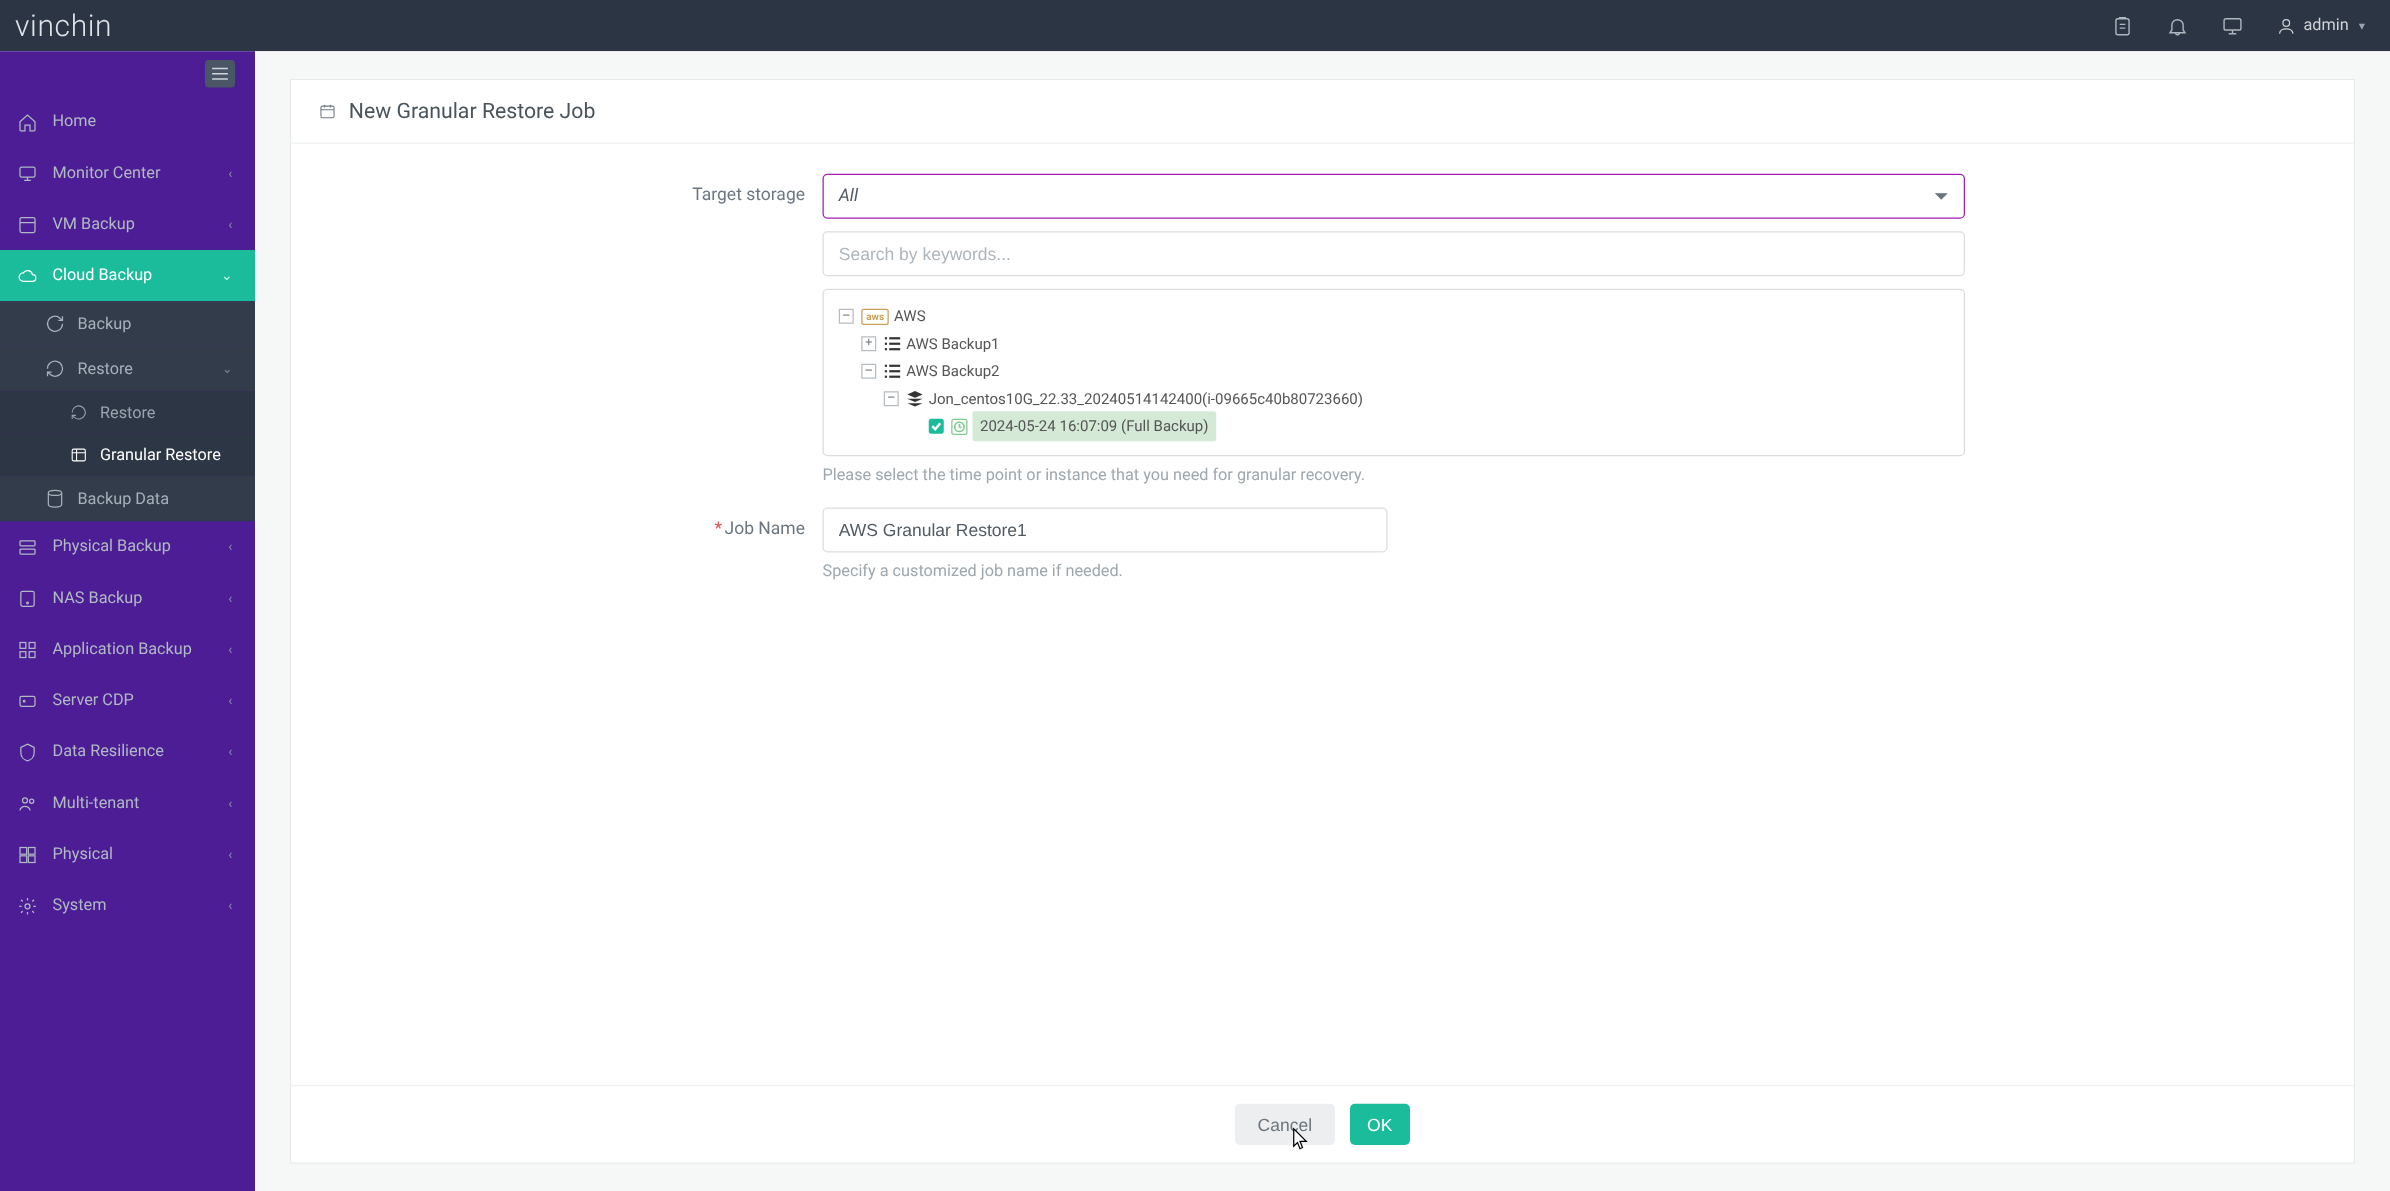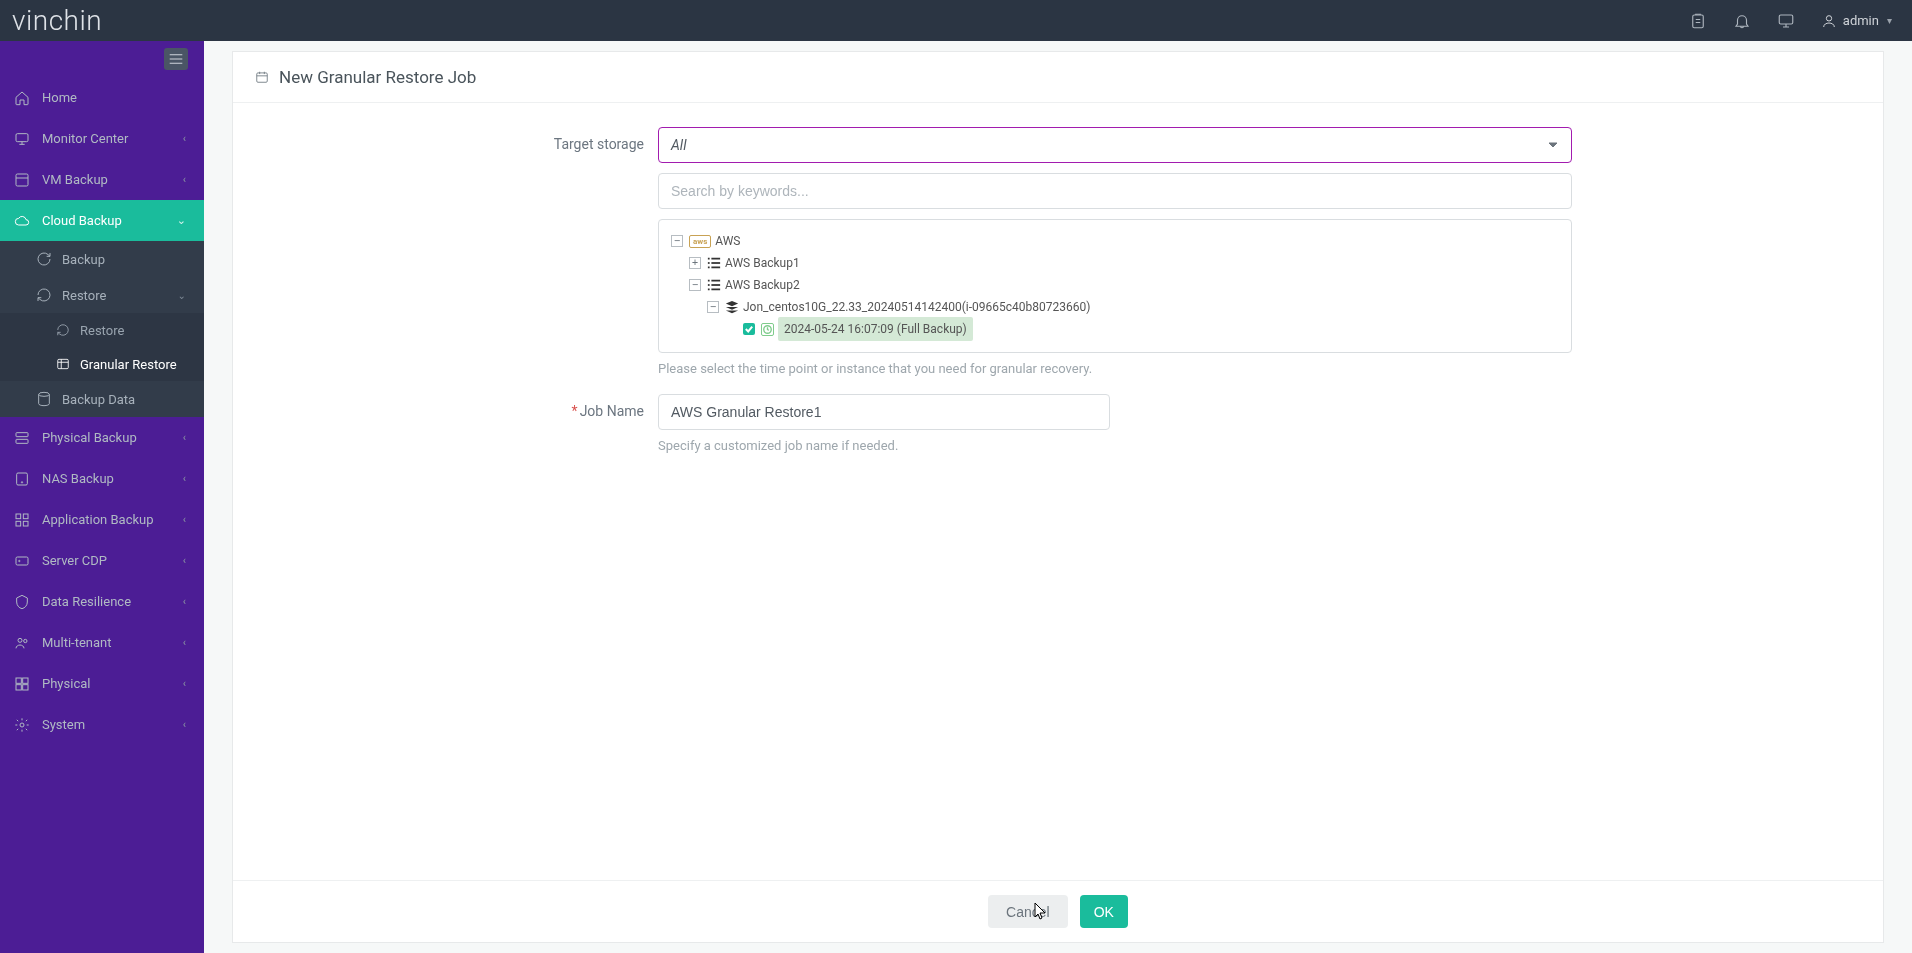--- a/index.html
+++ b/index.html
@@ -1,20 +1,20 @@
 <!DOCTYPE html>
 <html><head>
   <meta charset="utf-8">
   <style>
     * { margin: 0; padding: 0; box-sizing: border-box; }
     body { font-family: -apple-system, BlinkMacSystemFont, "Segoe UI", Roboto, Arial, sans-serif; font-size: 13px; color: #555; background: #f6f8f8; overflow: hidden; width: 1912px; height: 953px; }
     
     
     .topbar { height: 41px; background: #2b3543; display: flex; align-items: center; justify-content: space-between; padding: 0 20px 0 12px; }
-    .logo { color: #dfe3e8; font-size: 28px; letter-spacing: 0.5px; font-weight: 300; }
+    .logo { color: #dfe3e8; font-size: 24px; letter-spacing: 0.5px; font-weight: 300; }
     .topbar-right { display: flex; align-items: center; gap: 26px; color: #aeb6bf; }
     .tb-icon { width: 18px; height: 18px; display: inline-flex; align-items: center; justify-content: center; cursor: pointer; }
     .tb-icon svg { width: 18px; height: 18px; stroke: #aeb6bf; fill: none; stroke-width: 1.5; }
     .tb-user { display: flex; align-items: center; gap: 6px; cursor: pointer; color: #cfd3d8; font-size: 13px; }
     .tb-user svg { width: 16px; height: 16px; stroke: #cfd3d8; fill: none; stroke-width: 1.5; }
     .caret { font-size: 10px; color: #9aa2ab; margin-left: 2px; }
     
     
     .layout { display: flex; height: calc(100% - 41px); }
     
@@ -34,21 +34,21 @@
     .subnav-item { display: flex; align-items: center; height: 36px; padding-left: 36px; padding-right: 18px; cursor: pointer; color: #a7b1bb; background: #323c4a; position: relative; }
     .subnav-item .nav-icon { margin-right: 10px; }
     .subnav-item .nav-chev { margin-left: auto; font-size: 10px; color: #7d8894; }
     
     .subsubnav-item { display: flex; align-items: center; height: 34px; padding-left: 56px; padding-right: 18px; cursor: pointer; color: #99a4af; background: #2d3644; }
     .subsubnav-item.selected { color: #ffffff; }
     .subsubnav-item .nav-icon { margin-right: 10px; width: 14px; height: 14px; }
     .subsubnav-item .nav-icon svg { width: 14px; height: 14px; }
     
     
-    .main { flex: 1; background: #f6f8f8; padding: 10px 28px; display: flex; flex-direction: column; }
+    .main { flex: 1; background: #f6f8f8; padding: 22px 28px; display: flex; flex-direction: column; }
     .panel { background: #ffffff; border: 1px solid #e7e9ea; flex: 1; display: flex; flex-direction: column; }
     .panel-header { padding: 15px 22px; border-bottom: 1px solid #eef0f1; display: flex; align-items: center; gap: 10px; }
     .panel-header-icon { width: 14px; height: 14px; }
     .panel-header-icon svg { width: 14px; height: 14px; stroke: #707a82; fill: none; stroke-width: 1.5; }
     .panel-title { font-size: 17px; color: #4a545b; font-weight: 400; }
     
     .panel-body { flex: 1; padding: 24px 30px 10px 30px; overflow: auto; }
     
     .form-row { display: flex; margin-bottom: 10px; }
     .form-label { width: 395px; text-align: right; padding-right: 14px; padding-top: 9px; color: #6c7680; font-size: 14px; }

